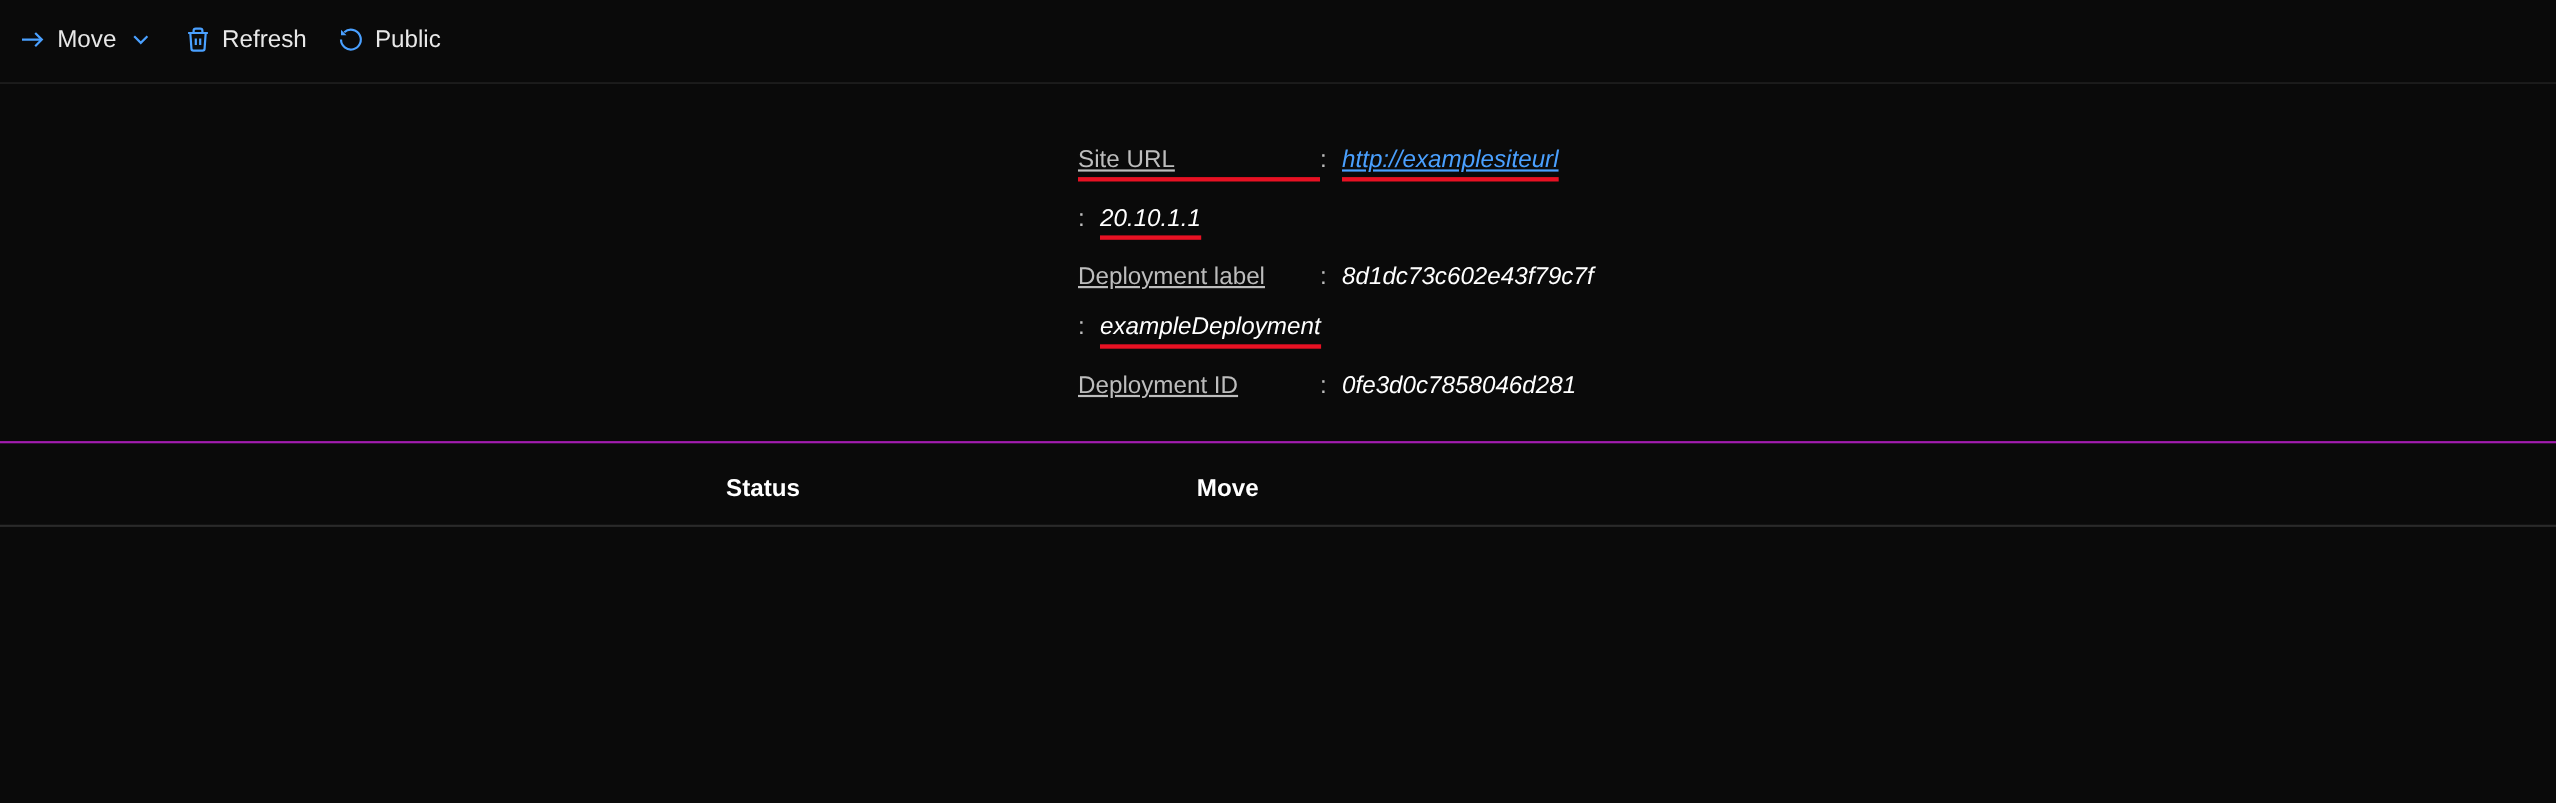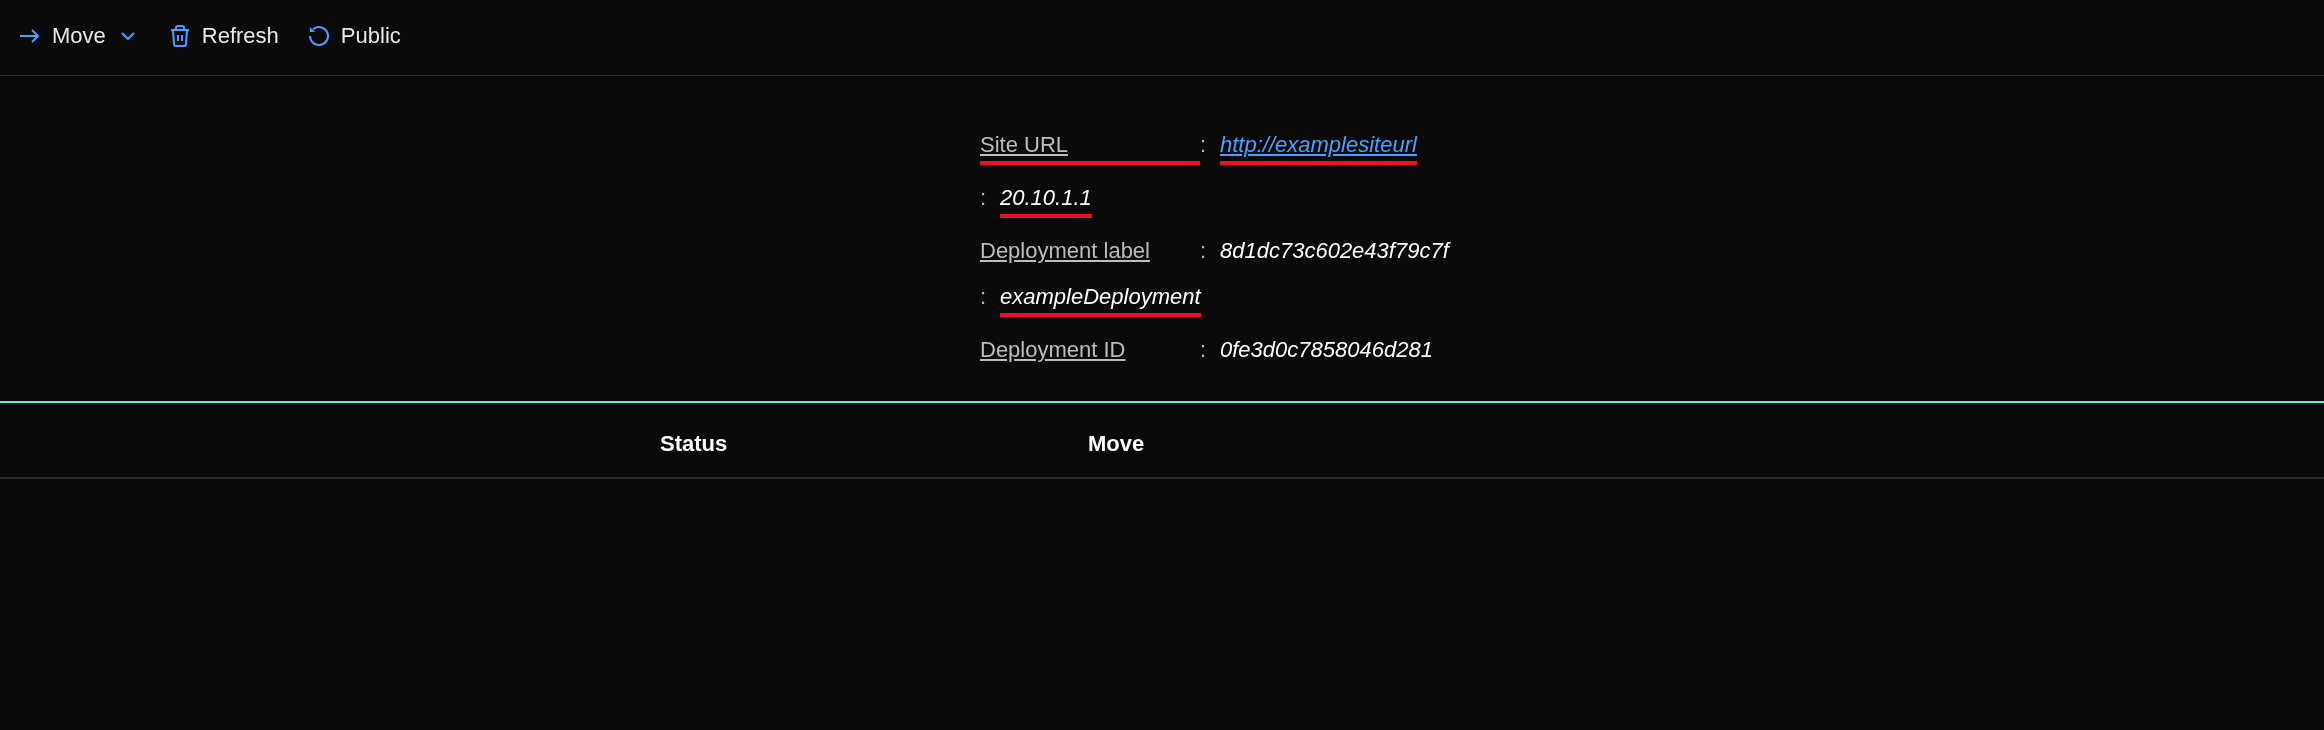--- a/index.html
+++ b/index.html
@@ -70,21 +70,21 @@
       cursor: pointer;
     }
     .underline-red {
       border-bottom: 4px solid #e81123;
       padding-bottom: 3px;
       display: inline-block;
     }
     .table-header {
       display: flex;
       padding: 28px 0 20px 0;
-      border-top: 2px solid #5eead4;
+      border-top: 2px solid #a21caf;
       border-bottom: 2px solid #2a2a2a;
       font-weight: 600;
       color: #ffffff;
       margin-top: 18px;
     }
     .col-status {
       margin-left: 660px;
       width: 400px;
     }
     .col-size {

